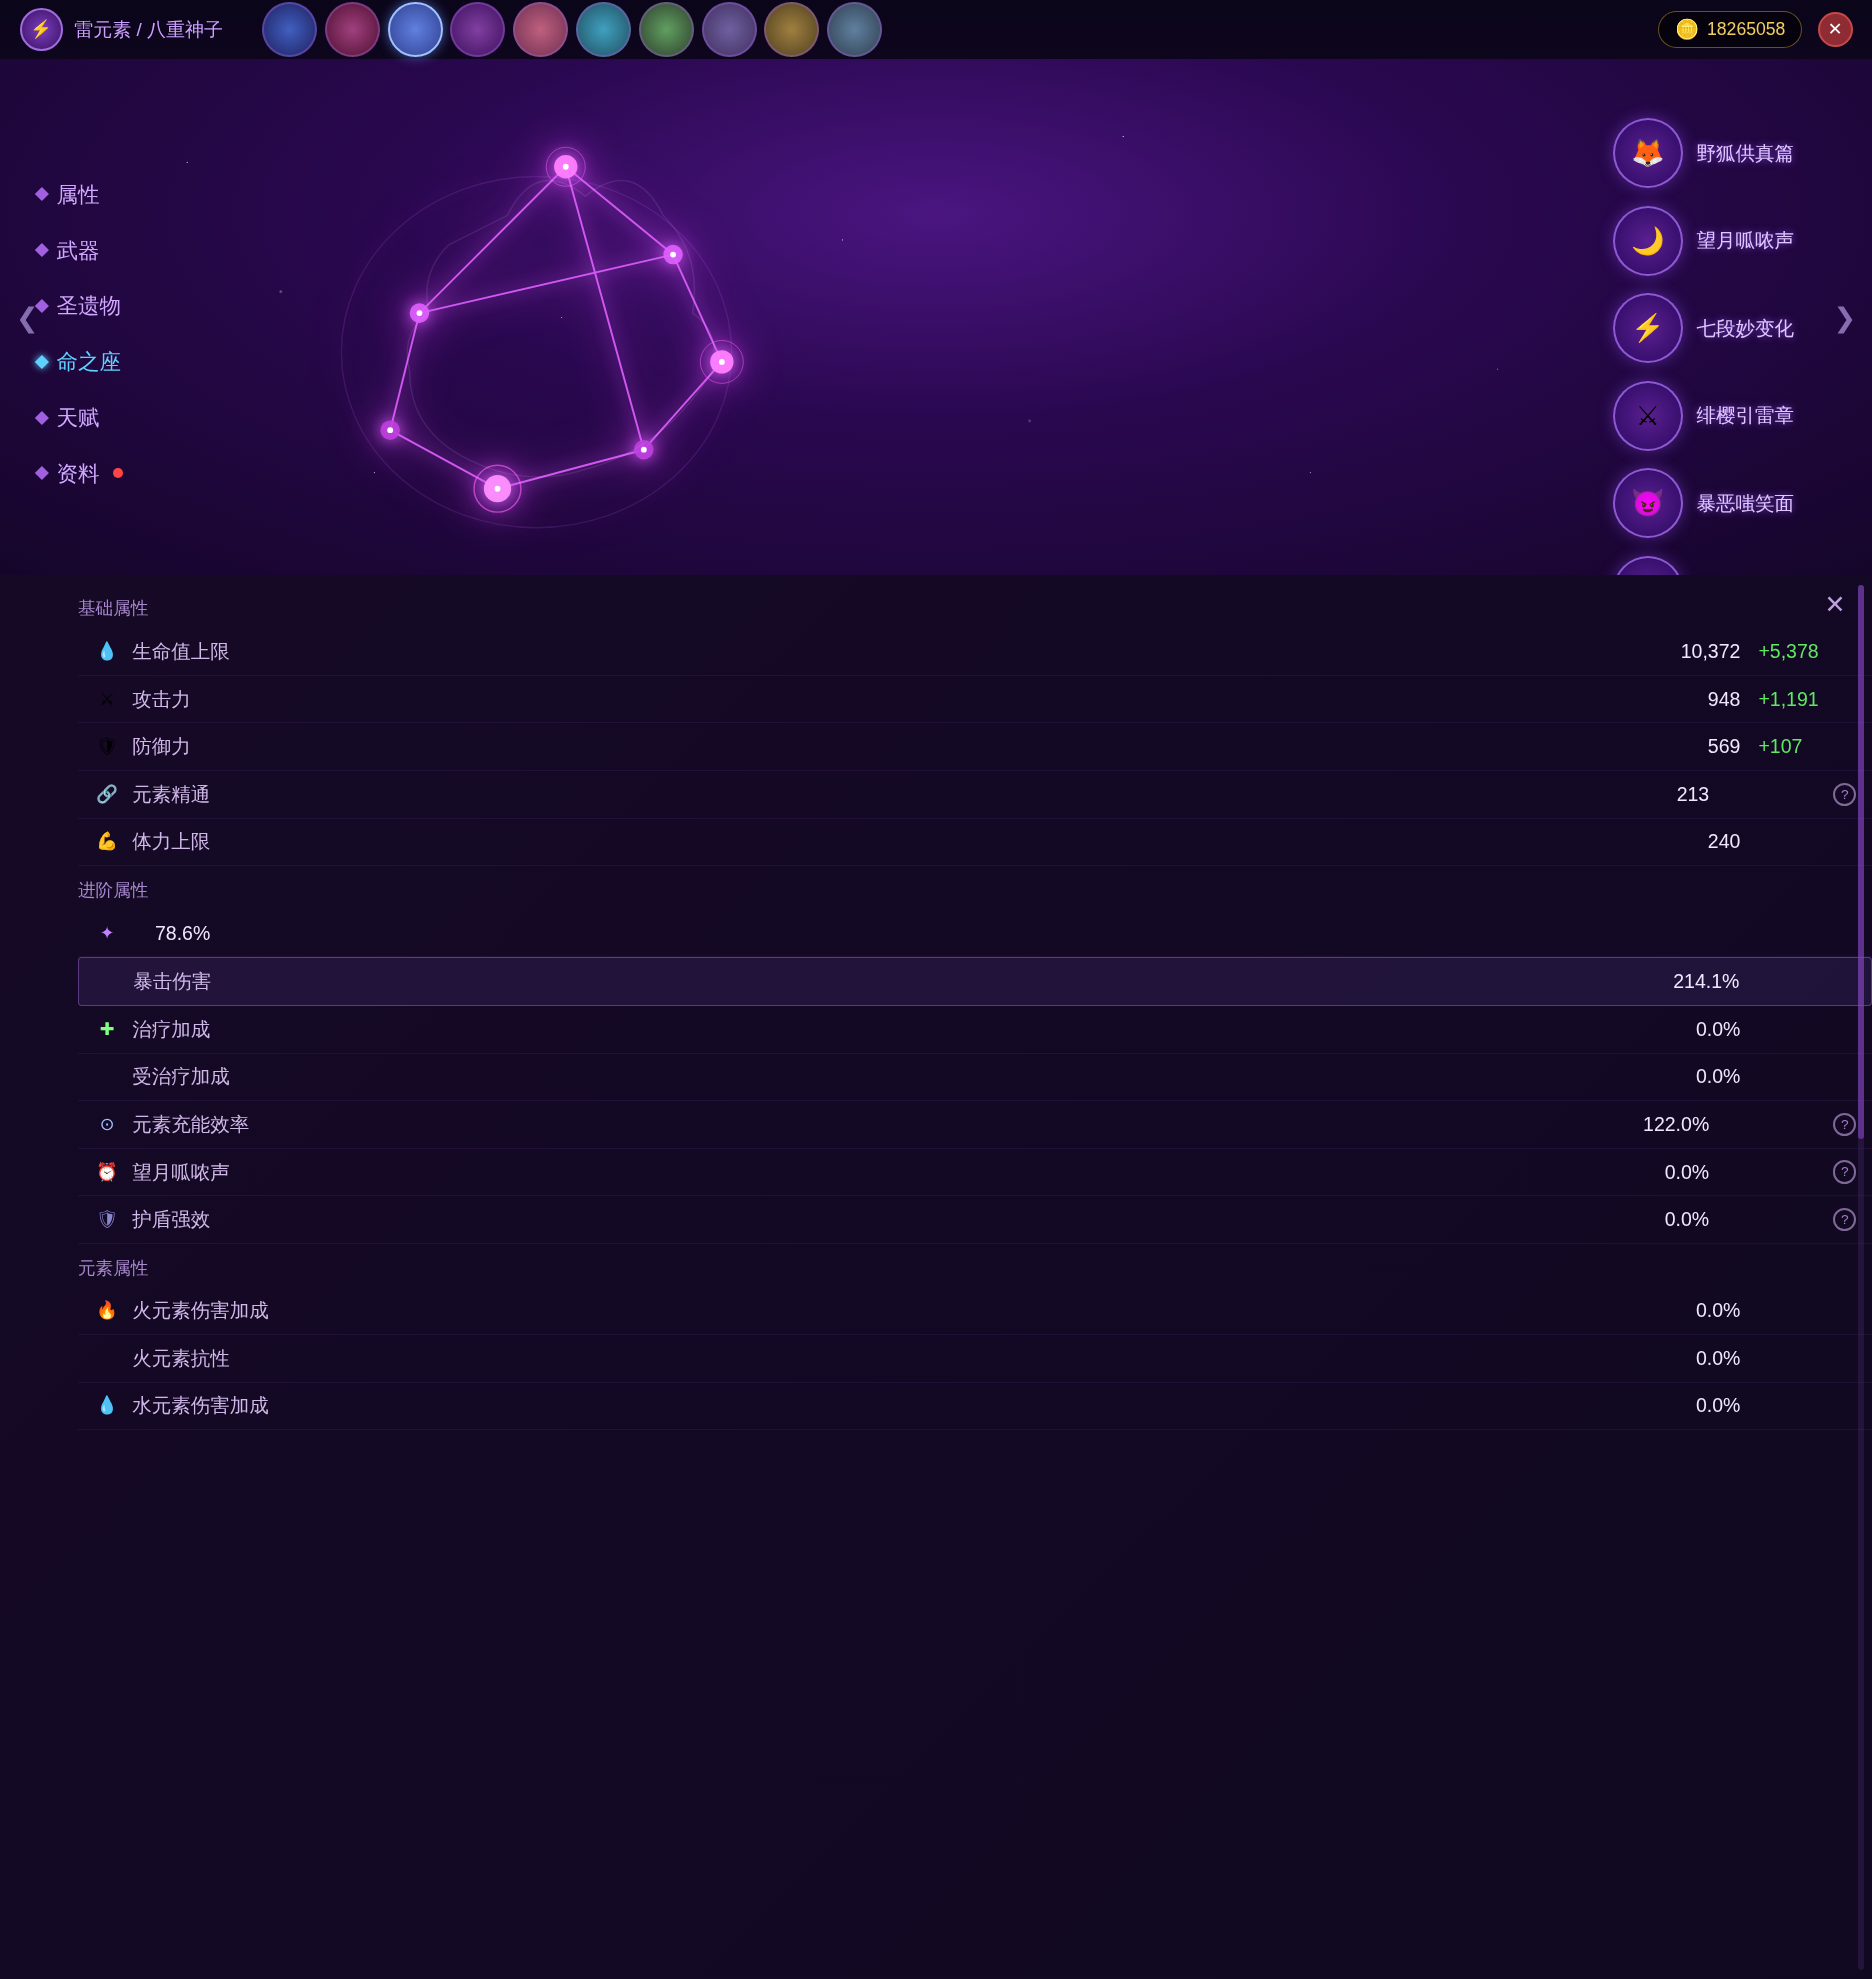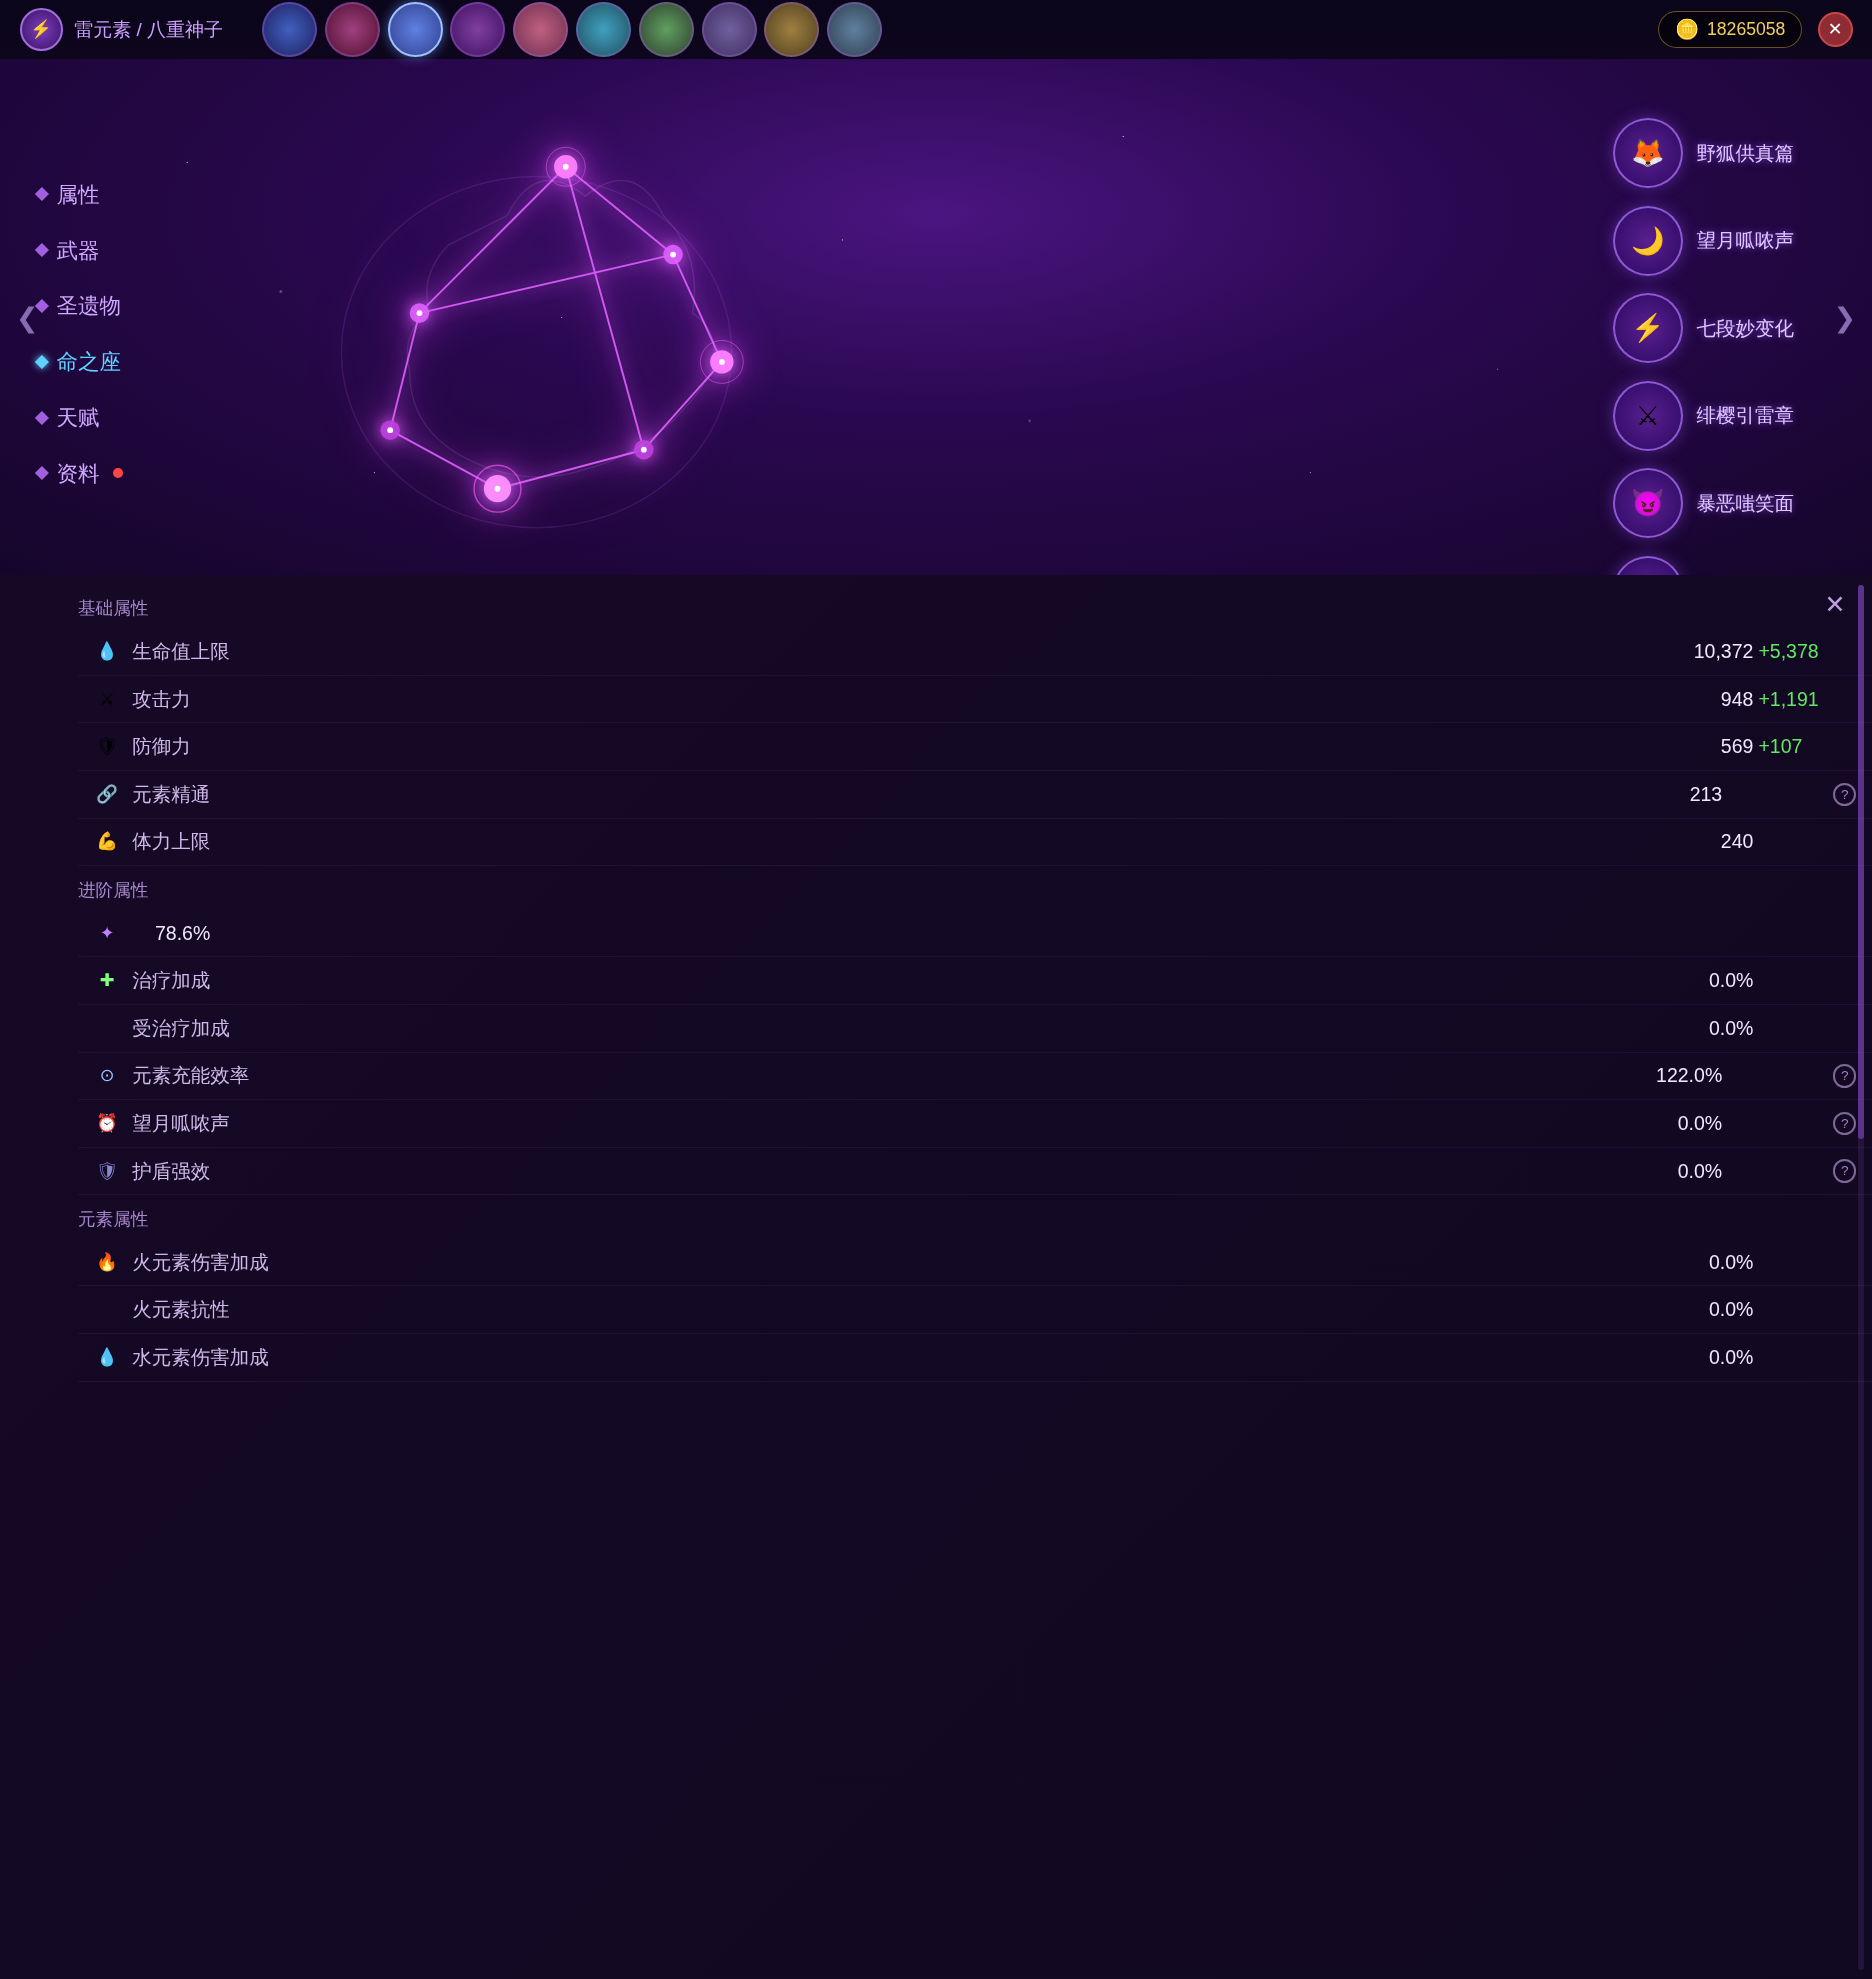--- a/index.html
+++ b/index.html
@@ -257,21 +257,21 @@
       flex-shrink: 0;
     }
     .stat-name {
       color: #d0b8e8;
       font-size: 19.5px;
       flex: 1;
     }
     .stat-value {
       color: #f0e8ff;
       font-size: 19.5px;
-      margin-right: 5px;
+      margin-right: 18px;
       min-width: 78px;
       text-align: right;
     }
     .stat-bonus {
       color: #60e860;
       font-size: 19.5px;
       min-width: 98px;
       text-align: left;
     }
     .stat-help {
@@ -539,20 +539,26 @@
     </div>
 
     <div class="section-header">进阶属性</div>
 
     <div class="stat-row">
       <div class="stat-icon" style="color:#c080ff;">✦</div>
       <span class="stat-value">78.6%</span>
       <span class="stat-bonus"></span>
     </div>
 
+    <div class="stat-row highlighted">
+      <div class="stat-icon"></div>
+      <span class="stat-name">暴击伤害</span>
+      <span class="stat-value">214.1%</span>
+      <span class="stat-bonus"></span>
+    </div>
 
     <div class="stat-row">
       <div class="stat-icon" style="color:#80ff80;">✚</div>
       <span class="stat-name">治疗加成</span>
       <span class="stat-value">0.0%</span>
       <span class="stat-bonus"></span>
     </div>
 
     <div class="stat-row">
       <div class="stat-icon"></div>

